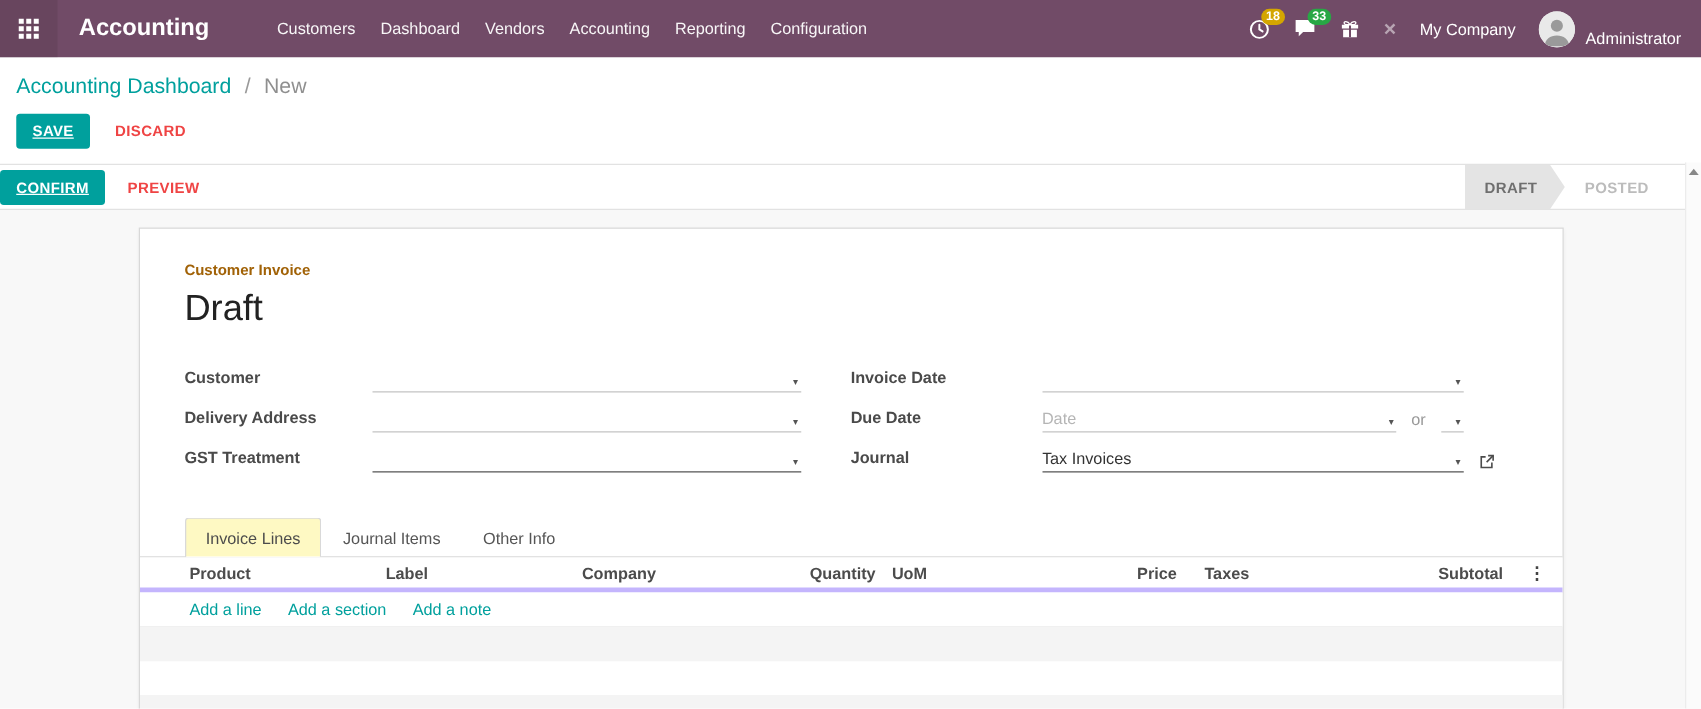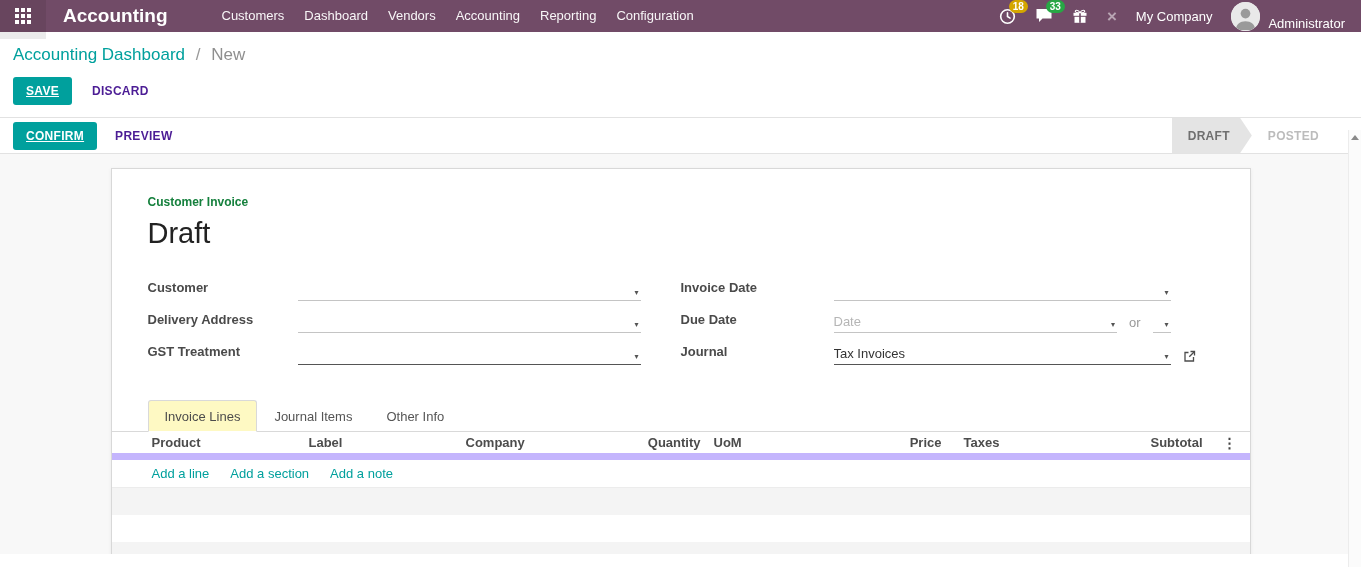--- a/index.html
+++ b/index.html
@@ -1,20 +1,20 @@
 <!DOCTYPE html>
 <html><head>
 <meta charset="utf-8">
 <style>
   * { margin:0; padding:0; box-sizing:border-box; }
   body { font-family:"Liberation Sans", sans-serif; background:#fff; }
   .screen { width:1361px; height:567px; position:relative; overflow:hidden; background:#fff; }
 
   
-  .navbar { height:32px; background:#714B67; display:flex; align-items:center; color:#fff; padding-right:16px; }
+  .navbar { height:46px; background:#714B67; display:flex; align-items:center; color:#fff; padding-right:16px; }
   .apps-btn { width:46px; height:46px; background:rgba(0,0,0,0.08); border:none; display:flex; align-items:center; justify-content:center; cursor:pointer; }
   .grid-icon { display:grid; grid-template-columns:repeat(3,4px); grid-gap:2px; }
   .grid-icon i { width:4px; height:4px; background:#fff; display:block; }
   .app-name { font-size:19px; font-weight:bold; margin-left:17px; cursor:pointer; }
   .nav-menu { display:flex; list-style:none; margin-left:44px; }
   .nav-menu a { color:rgba(255,255,255,0.95); font-size:13px; text-decoration:none; padding:0 10px; line-height:46px; display:block; }
   .nav-right { margin-left:auto; display:flex; align-items:center; gap:19px; }
   .nav-icon-wrap { position:relative; display:flex; align-items:center; cursor:pointer; }
   .badge { position:absolute; top:-8px; right:-12px; color:#fff; font-size:10px; font-weight:bold; border-radius:8px; padding:1px 4px; line-height:11px; }
   .badge-activity { background:#d4a600; }
@@ -24,36 +24,36 @@
   .user-block { display:flex; align-items:flex-end; gap:8px; cursor:pointer; }
   .avatar { width:29px; height:29px; border-radius:50%; overflow:hidden; background:#e7e7e7; flex:0 0 auto; }
 
   
   .breadcrumb-row { padding:13px 16px 4px 13px; font-size:17px; background:#fff; }
   .breadcrumb-link { color:#00A09D; text-decoration:none; cursor:pointer; }
   .breadcrumb-sep { color:#999; margin:0 6px; }
   .breadcrumb-current { color:#8f8f8f; }
   .action-row { padding:8px 16px 12px 13px; display:flex; align-items:center; background:#fff; }
   .btn-primary { background:#00A09D; color:#fff; border:none; font-size:12px; font-weight:bold; padding:7px 13px; border-radius:3px; cursor:pointer; letter-spacing:0.3px; font-family:inherit;text-decoration:underline; }
-  .btn-link { background:none; border:none; color:#4c1d95; font-size:12px; font-weight:bold; margin-left:20px; cursor:pointer; letter-spacing:0.3px; font-family:inherit; }
-
-  
-  .statusbar { height:37px; border-top:1px solid #e2e2e2; border-bottom:1px solid #e2e2e2; background:#fff; display:flex; align-items:center; justify-content:space-between; padding-left:13px; padding-right:26px; }
+  .btn-link { background:none; border:none; color:#ef4444; font-size:12px; font-weight:bold; margin-left:20px; cursor:pointer; letter-spacing:0.3px; font-family:inherit; }
+
+  
+  .statusbar { height:37px; border-top:1px solid #e2e2e2; border-bottom:1px solid #e2e2e2; background:#fff; display:flex; align-items:center; justify-content:space-between; padding-right:26px; }
   .statusbar-left { display:flex; align-items:center; }
   .statusbar-left .btn-link { margin-left:18px; }
   .status-pipeline { display:flex; align-items:stretch; height:36px; }
   .status-arrow { background:#e4e4e4; color:#6f6f6f; font-size:12px; font-weight:bold; line-height:36px; padding:0 22px 0 16px; letter-spacing:0.3px; cursor:pointer;
       clip-path:polygon(0 0, calc(100% - 12px) 0, 100% 50%, calc(100% - 12px) 100%, 0 100%); }
   .status-plain { color:#bcbcbc; font-size:12px; font-weight:bold; line-height:36px; padding:0 16px; letter-spacing:0.3px; cursor:pointer; }
 
   
   .content { position:relative; height:calc(567px - 46px - 37px - 37px - 47px); min-height:400px; background:#f8f8f8; overflow:hidden; }
   .sheet { width:1140px; margin:14px auto 0; background:#fff; border:1px solid #d8d8d8; box-shadow:0 1px 4px rgba(0,0,0,0.06); min-height:600px; padding-top:26px; }
   .form-area { padding:0 36px; }
-  .doc-type { font-size:12px; font-weight:bold; color:#15803d; }
+  .doc-type { font-size:12px; font-weight:bold; color:#a16207; }
   .sheet-title { font-size:29px; color:#222; font-weight:400; margin-top:8px; margin-bottom:30px; }
 
   .form-grid { display:flex; }
   .form-col { width:50%; }
   .form-row { display:flex; align-items:flex-start; margin-bottom:10px; min-height:22px; }
   .field-label { width:150px; flex:0 0 150px; font-size:13px; font-weight:bold; color:#4a4a4a; padding-bottom:3px; }
   .form-col.right .field-label { width:153px; flex:0 0 153px; }
   .field { position:relative; width:343px; }
   .form-col.right .field { width:337px; }
   .field input { width:100%; border:none; border-bottom:1px solid #c4c4c4; background:transparent; font-size:13px; color:#333; padding:1px 18px 3px 0; outline:none; font-family:inherit; }
@@ -66,21 +66,21 @@
   .or-label { margin:0 12px; padding-bottom:3px; font-size:13px; color:#999; }
   .journal-wrap { display:flex; align-items:flex-end; }
   .ext-link { margin-left:12px; padding-bottom:2px; cursor:pointer; display:flex; }
 
   
   .tabs { margin-top:24px; padding-left:36px; border-bottom:1px solid #d9d9d9; display:flex; }
   .tab { padding:8px 16px 7px; font-size:13px; color:#555; border:1px solid transparent; margin-bottom:-1px; cursor:pointer; border-radius:3px 3px 0 0; }
   .tab.active { background:#fef9c3; border-color:#d9d9d9 #d9d9d9 #fff; color:#4c4c4c; }
 
   
-  .lines-header { display:grid; grid-template-columns:197px 157px 160px 88px 148px 80px 110px 1fr 40px; height:28px; align-items:center; border-bottom:7px solid #c4b5fd; font-size:13px; font-weight:bold; color:#4c4c4c; background:#fff; }
+  .lines-header { display:grid; grid-template-columns:197px 157px 160px 88px 148px 80px 110px 1fr 40px; height:28px; align-items:center; border-bottom:4px solid #c4b5fd; font-size:13px; font-weight:bold; color:#4c4c4c; background:#fff; }
   .lines-header .cell.first { padding-left:40px; }
   .cell.right { text-align:right; }
   .cell.qty { padding-right:13px; }
   .cell.taxes { padding-left:22px; }
   .cell.subtotal { padding-right:7px; }
   .cell.opts { text-align:center; color:#444; font-size:14px; cursor:pointer; }
   .add-row { height:28px; display:flex; align-items:center; padding-left:40px; gap:21px; border-bottom:1px solid #ececec; background:#fff; }
   .add-row a { font-size:13px; color:#00A09D; text-decoration:none; cursor:pointer; }
   .row-empty { height:27px; }
   .row-empty.gray { background:#f4f4f4; }

